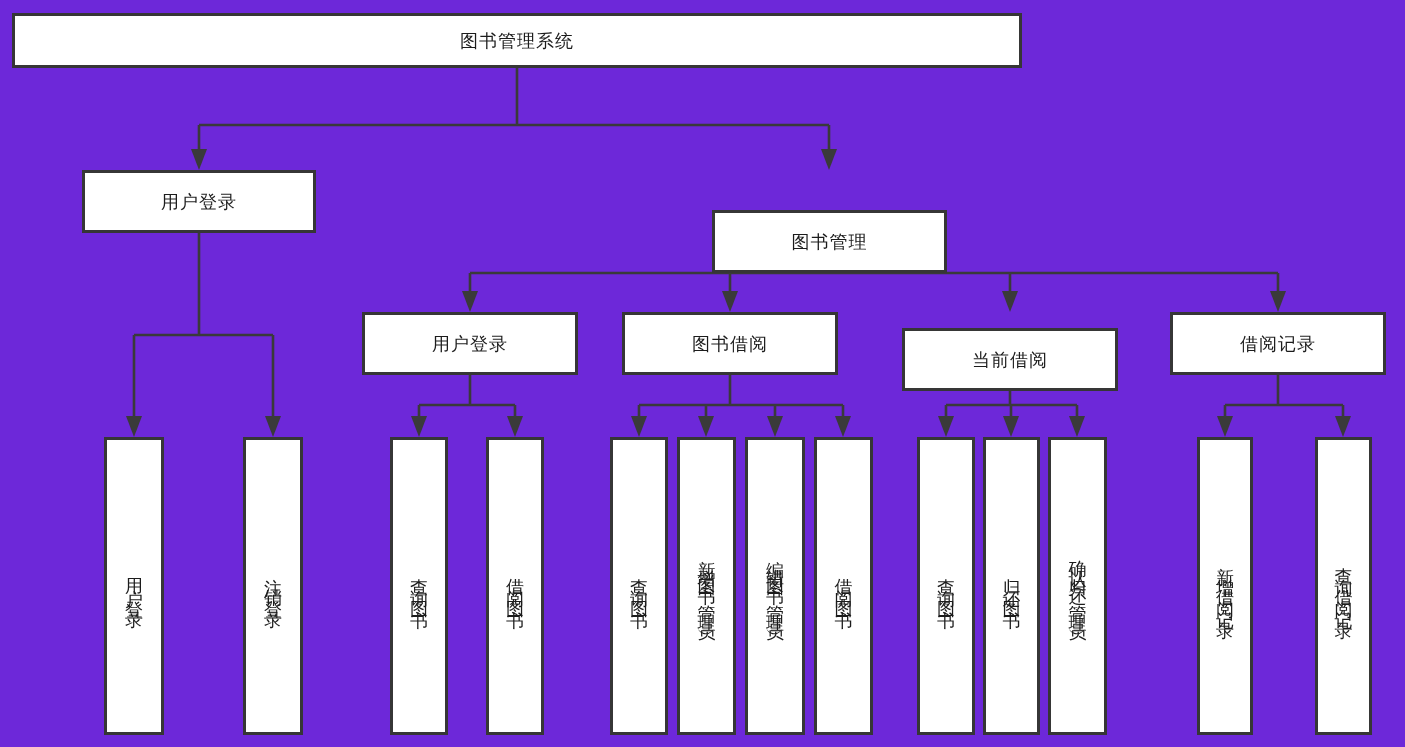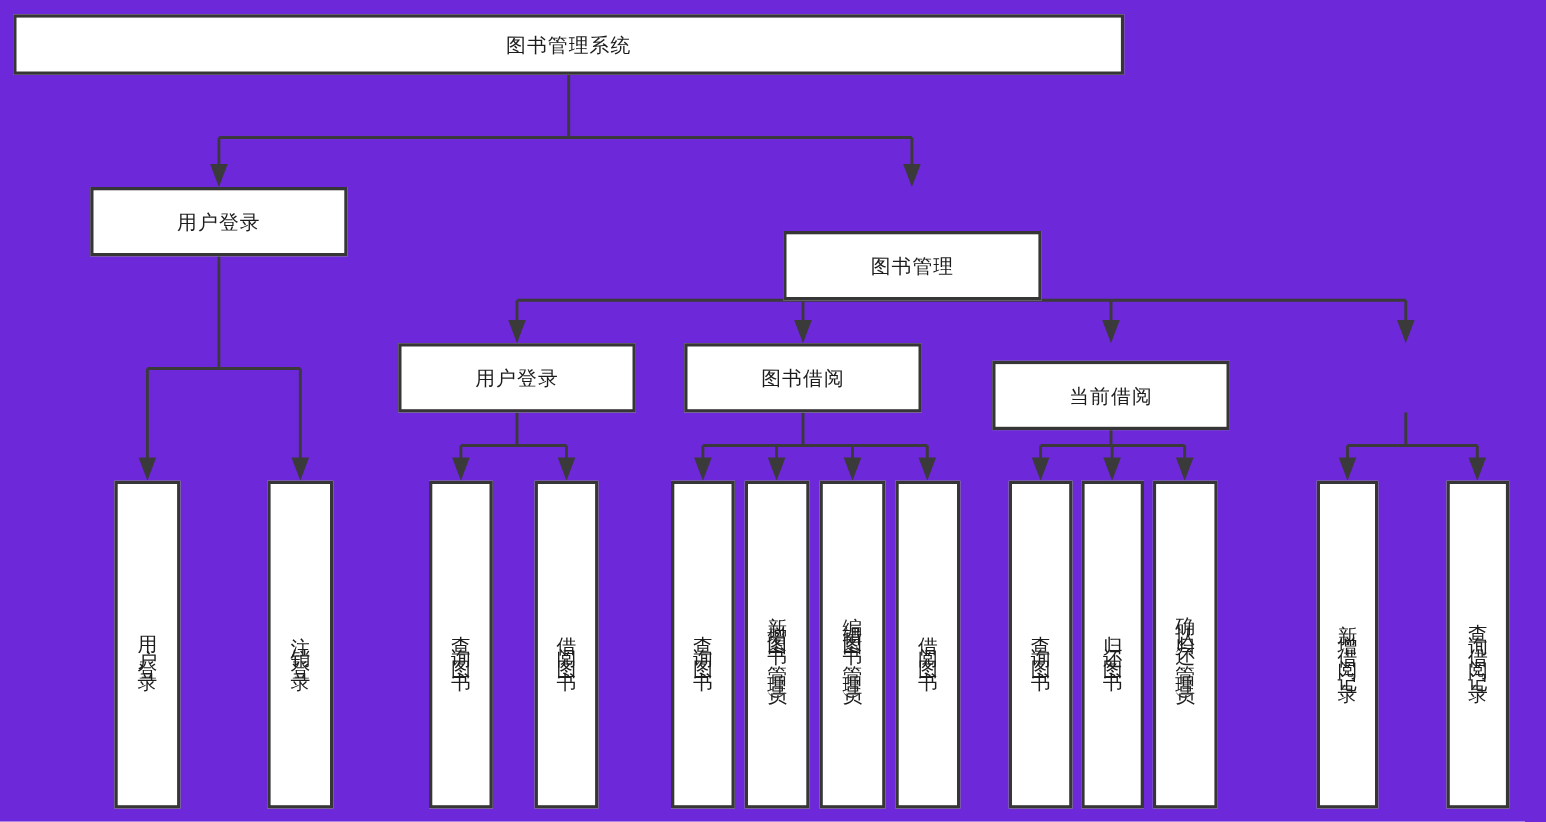--- a/index.html
+++ b/index.html
@@ -117,20 +117,23 @@
 
   <div class="box" style="left:362px; top:312px; width:216px; height:63px;">
     <span class="hlabel">用户登录</span>
   </div>
   <div class="box" style="left:622px; top:312px; width:216px; height:63px;">
     <span class="hlabel">图书借阅</span>
   </div>
   <div class="box" style="left:902px; top:328px; width:216px; height:63px;">
     <span class="hlabel">当前借阅</span>
   </div>
+  <div class="box" style="left:1170px; top:312px; width:216px; height:63px;">
+    <span class="hlabel">借阅记录</span>
+  </div>
 
   <div class="box" style="left:104px; top:437px; width:60px; height:298px;">
     <span class="vlabel">用户登录</span>
   </div>
   <div class="box" style="left:243px; top:437px; width:60px; height:298px;">
     <span class="vlabel">注销登录</span>
   </div>
 
   <div class="box" style="left:390px; top:437px; width:58px; height:298px;">
     <span class="vlabel">查询图书</span>

